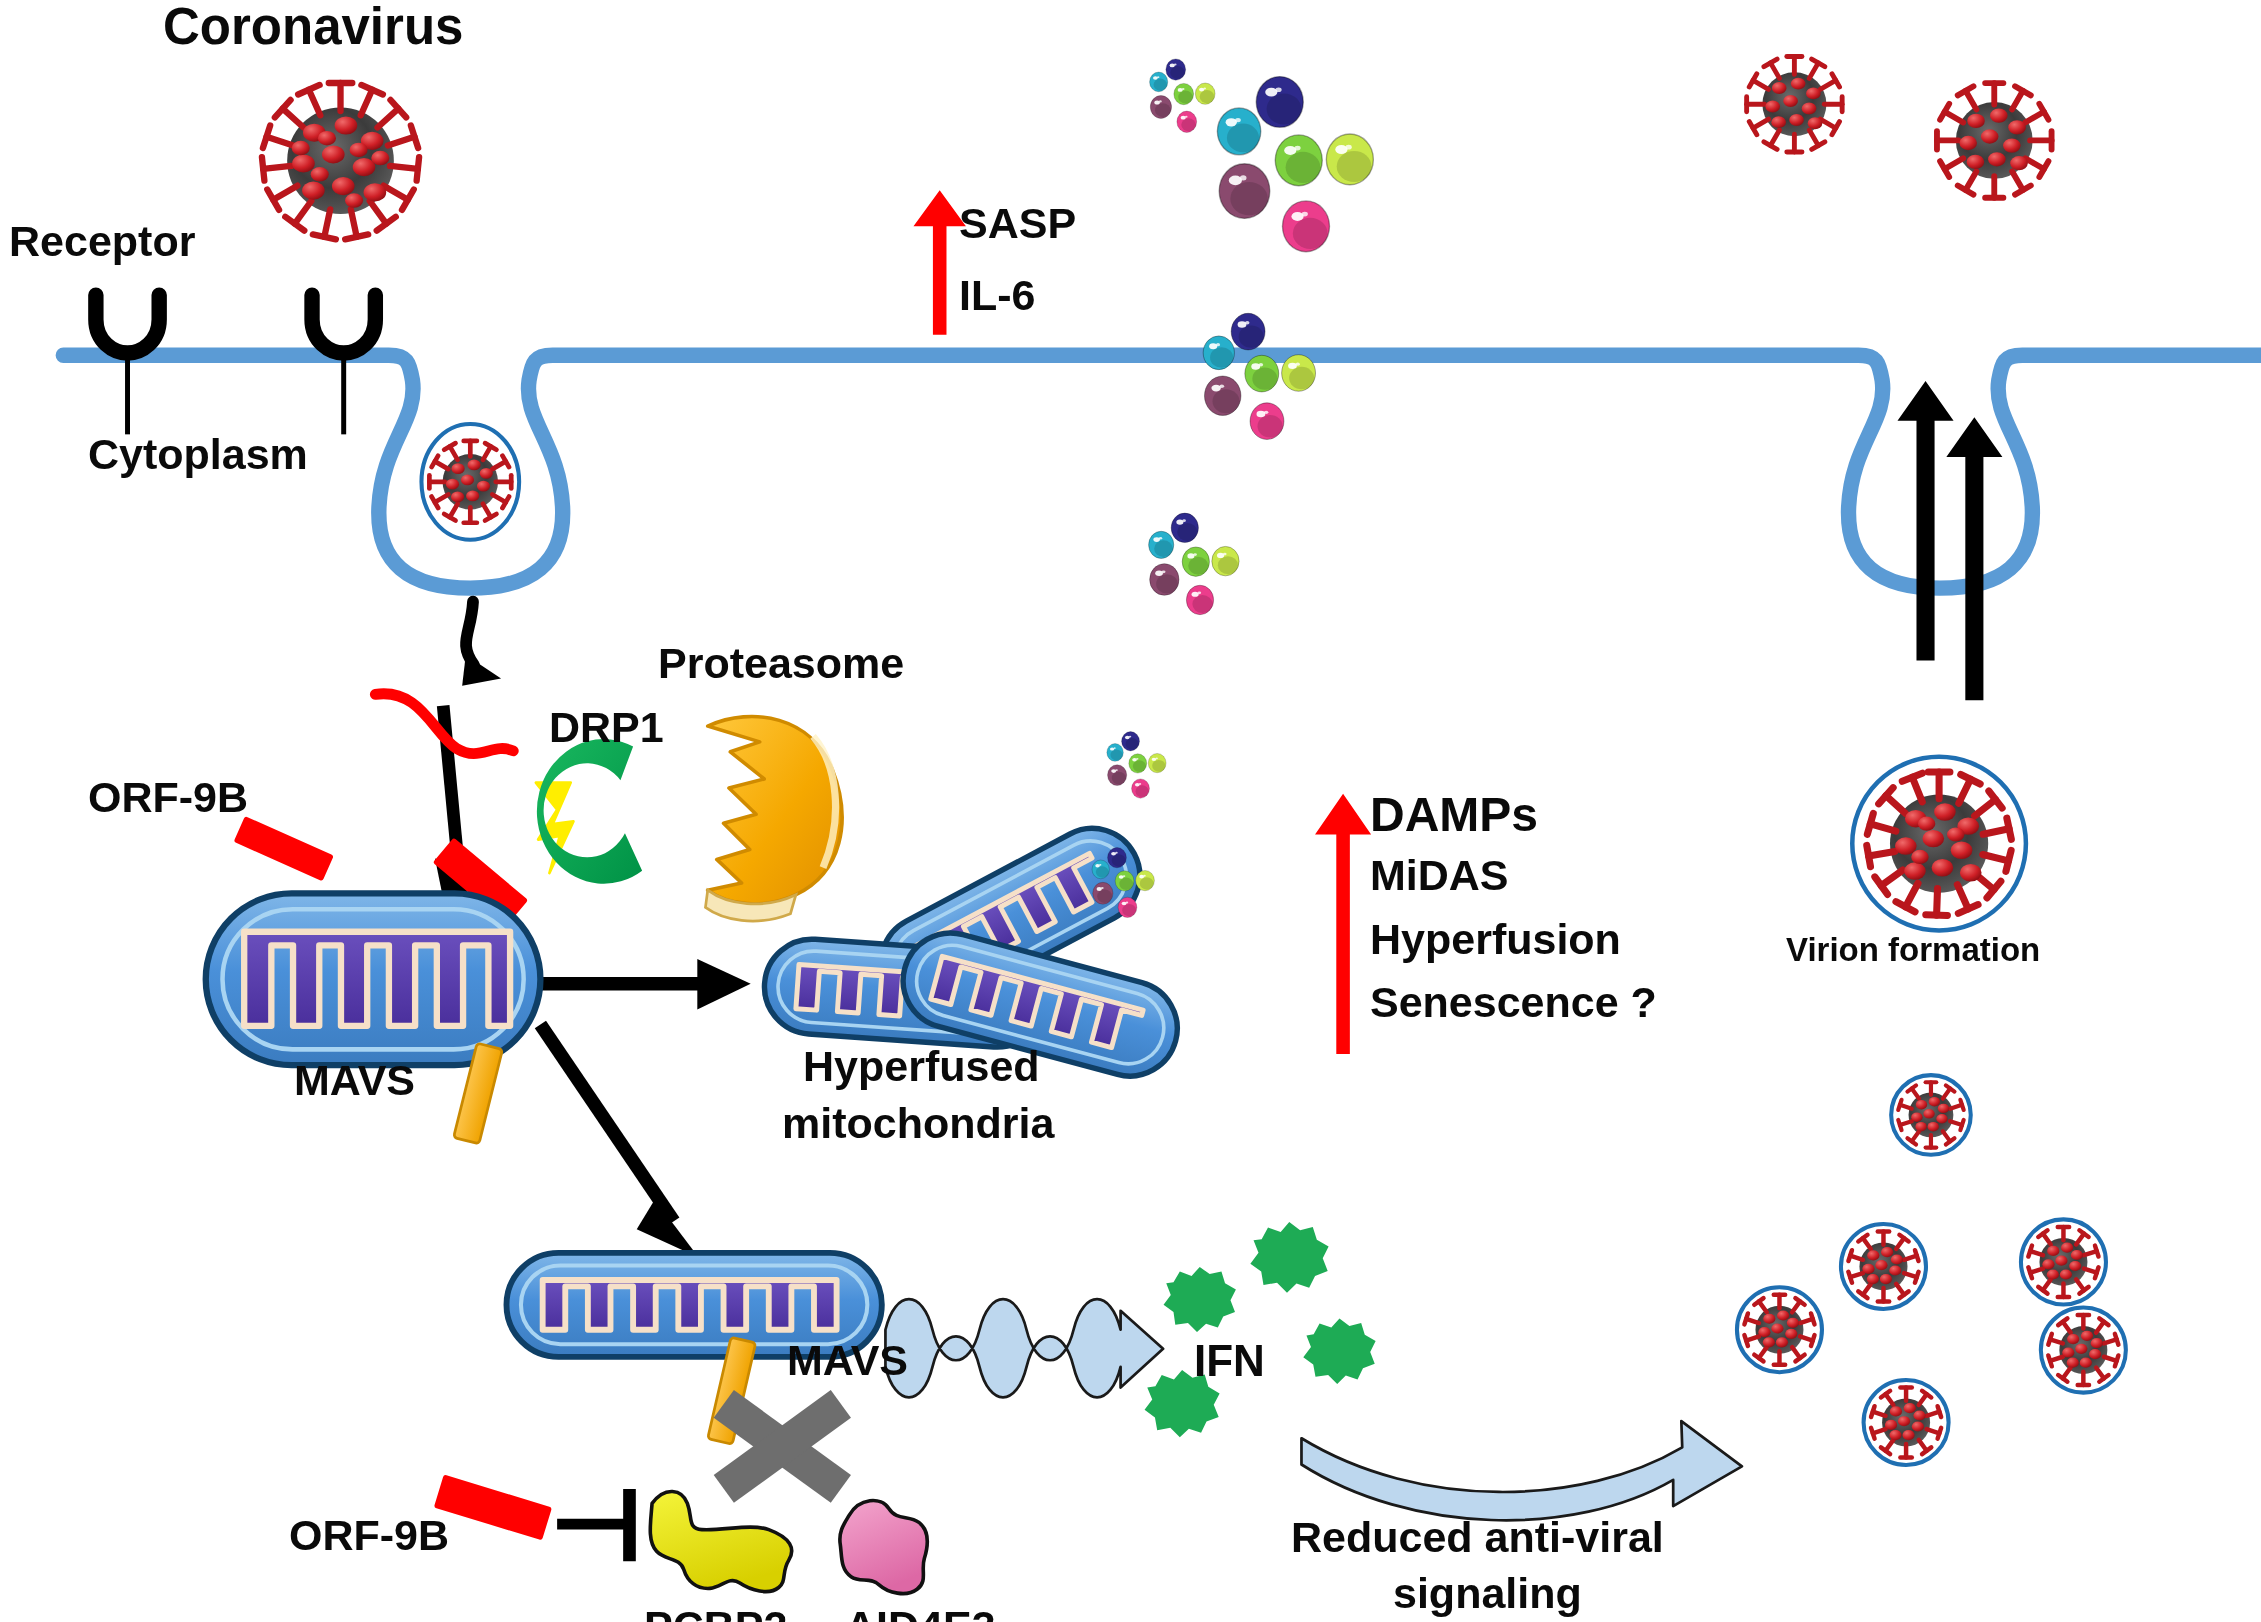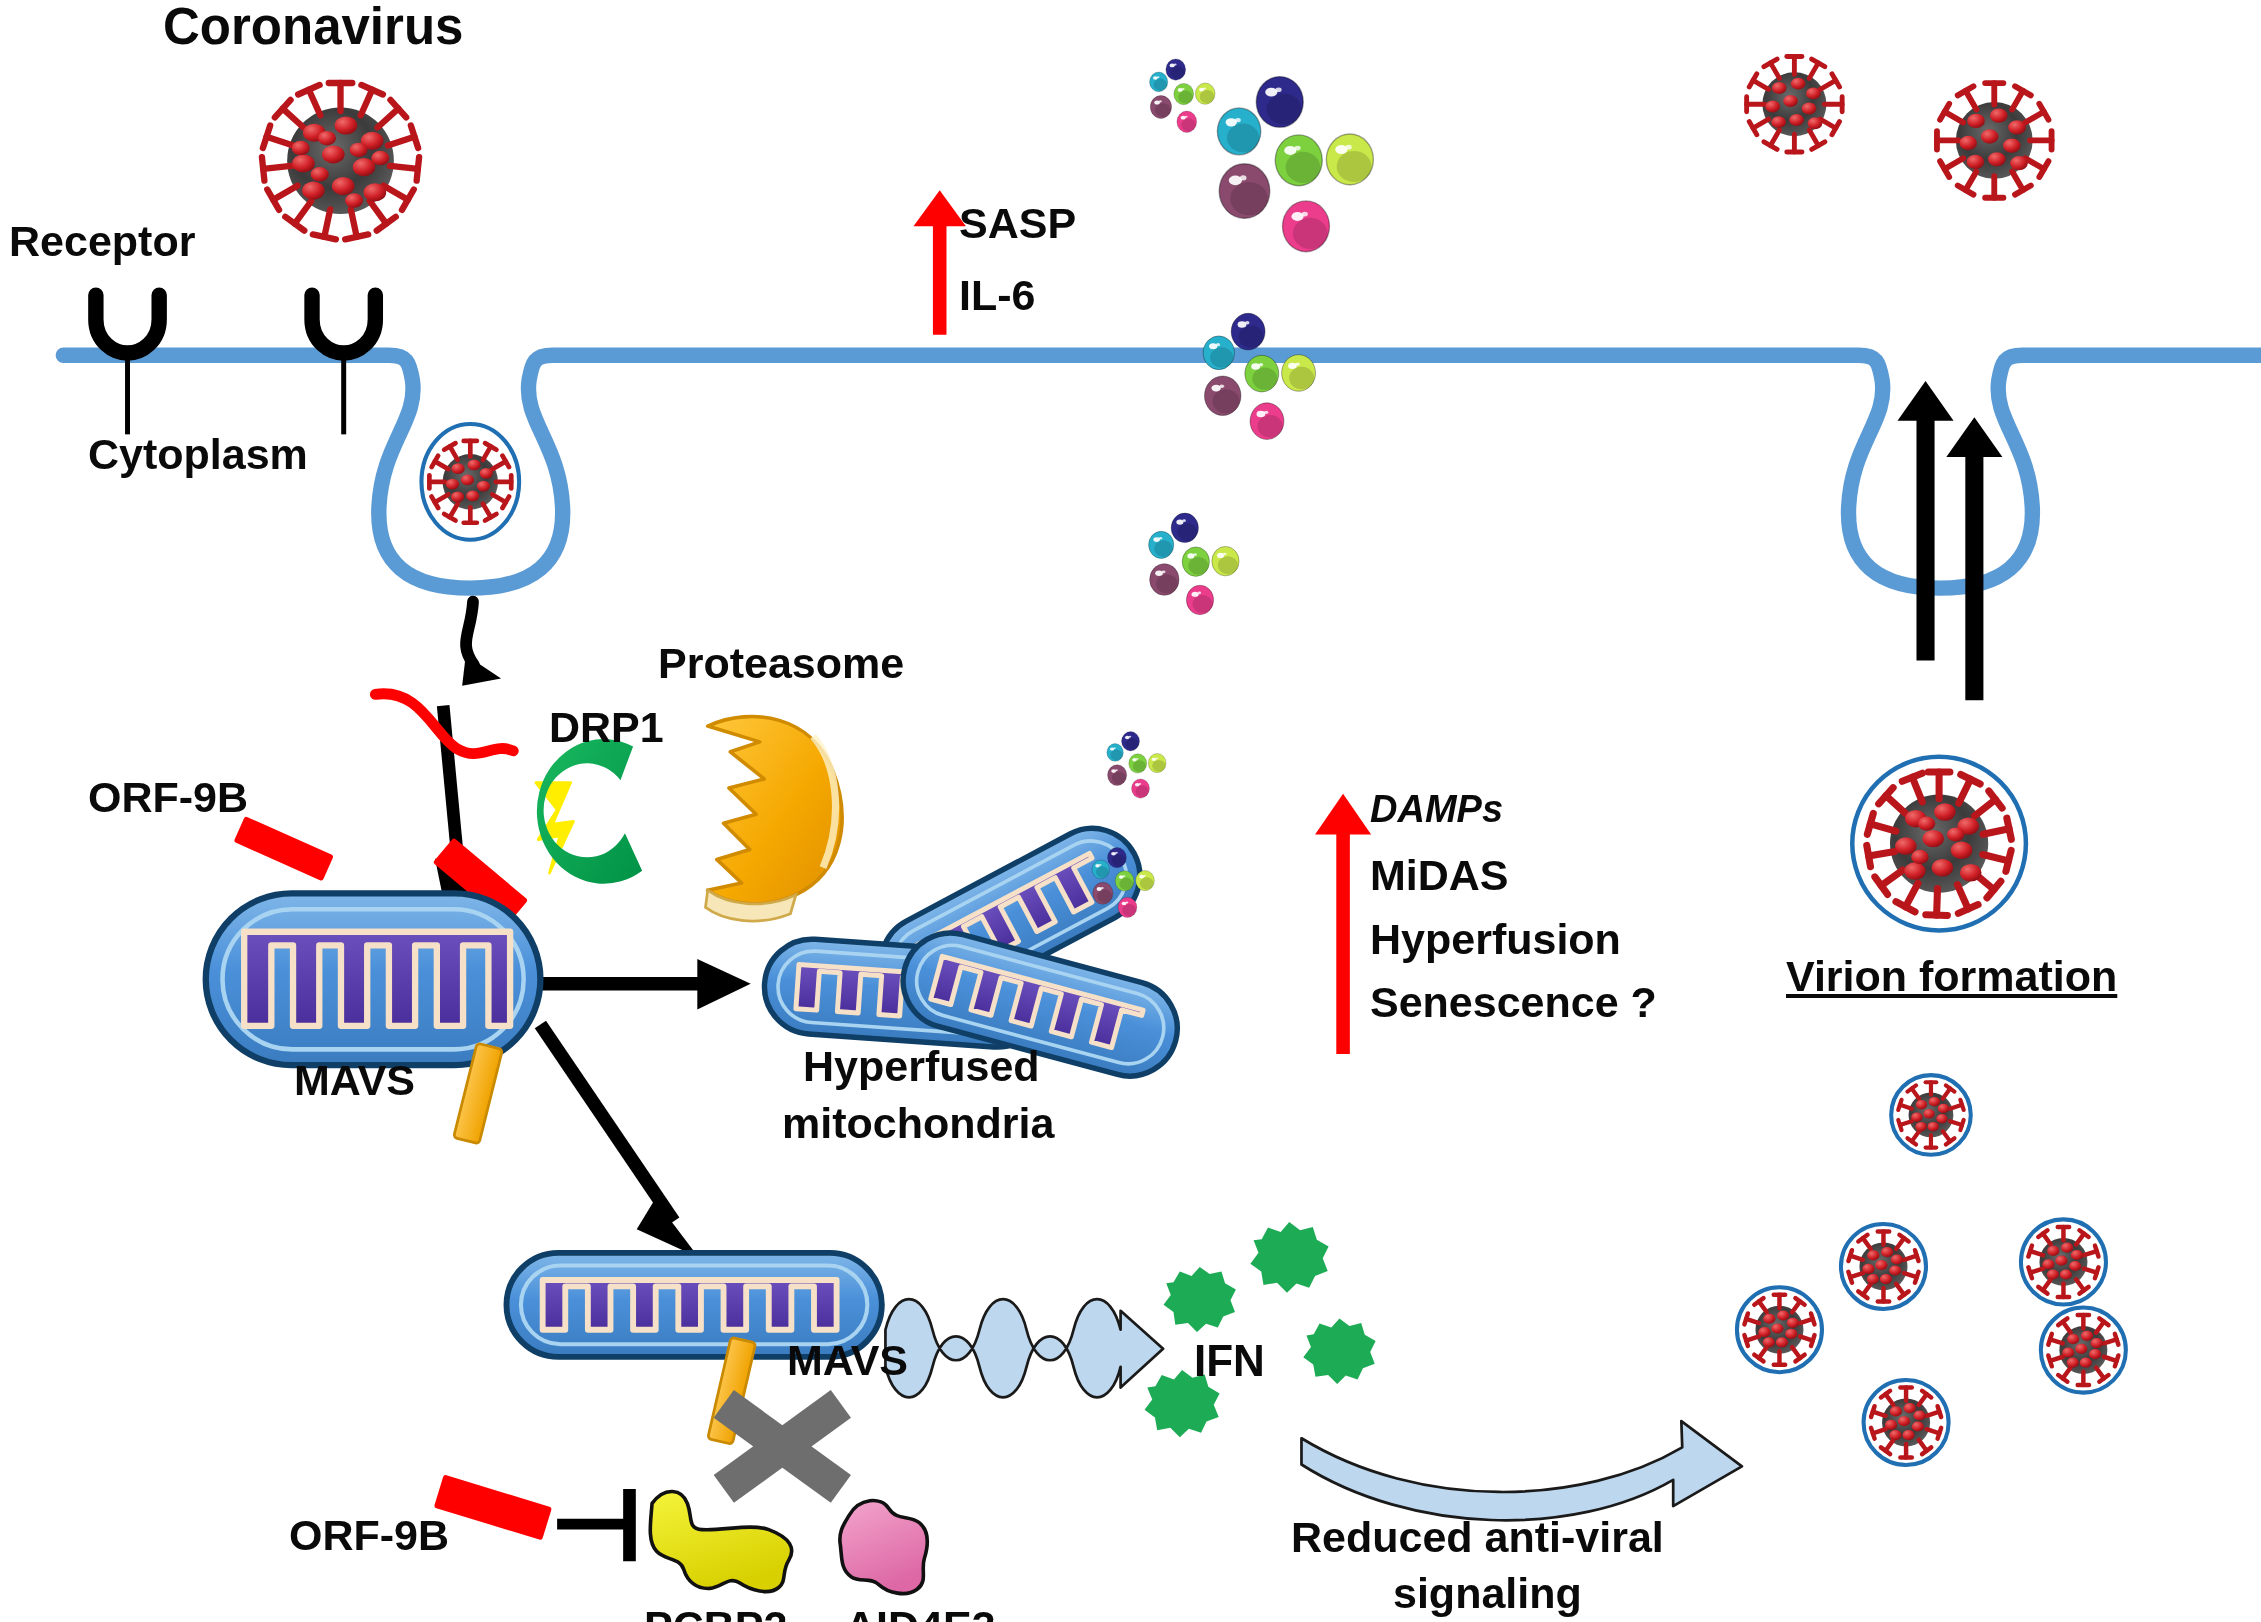--- a/index.html
+++ b/index.html
@@ -1138,26 +1138,26 @@
 
 <div class="lbl" style="left:549px;top:703px;font-size:43px;">DRP1</div>
 
 <div class="lbl" style="left:658px;top:639px;font-size:43px;">Proteasome</div>
 
 <div class="lbl" style="left:294px;top:1056px;font-size:43px;">MAVS</div>
 
 <div class="lbl" style="left:803px;top:1042px;font-size:43px;">Hyperfused</div>
 <div class="lbl" style="left:782px;top:1099px;font-size:43px;">mitochondria</div>
 
-<div class="lbl" style="left:1370px;top:788px;font-size:38px;font-style:italic;">DAMPs</div>
+<div class="lbl" style="left:1370px;top:788px;font-size:48px;">DAMPs</div>
 <div class="lbl" style="left:1370px;top:851px;font-size:43px;">MiDAS</div>
 <div class="lbl" style="left:1370px;top:915px;font-size:43px;">Hyperfusion</div>
 <div class="lbl" style="left:1370px;top:978px;font-size:43px;">Senescence ?</div>
 
-<div class="lbl" style="left:1786px;top:952px;font-size:43px;text-decoration:underline;">Virion formation</div>
+<div class="lbl" style="left:1786px;top:932px;font-size:33px;">Virion formation</div>
 
 <div class="lbl" style="left:787px;top:1336px;font-size:43px;">MAVS</div>
 
 <div class="lbl" style="left:1194px;top:1336px;font-size:44px;">IFN</div>
 
 <div class="lbl" style="left:289px;top:1511px;font-size:43px;">ORF-9B</div>
 
 <div class="lbl" style="left:644px;top:1602px;font-size:43px;">PCBP2</div>
 <div class="lbl" style="left:845px;top:1602px;font-size:43px;">AID4E3</div>
 

